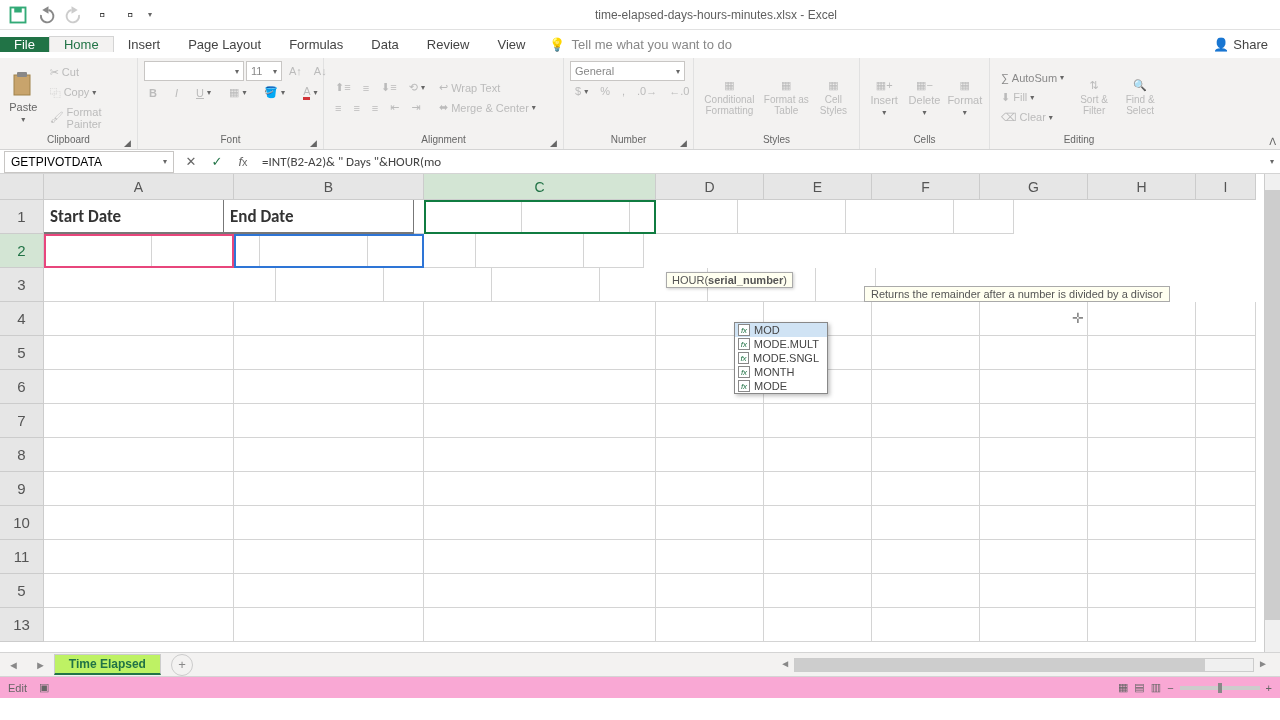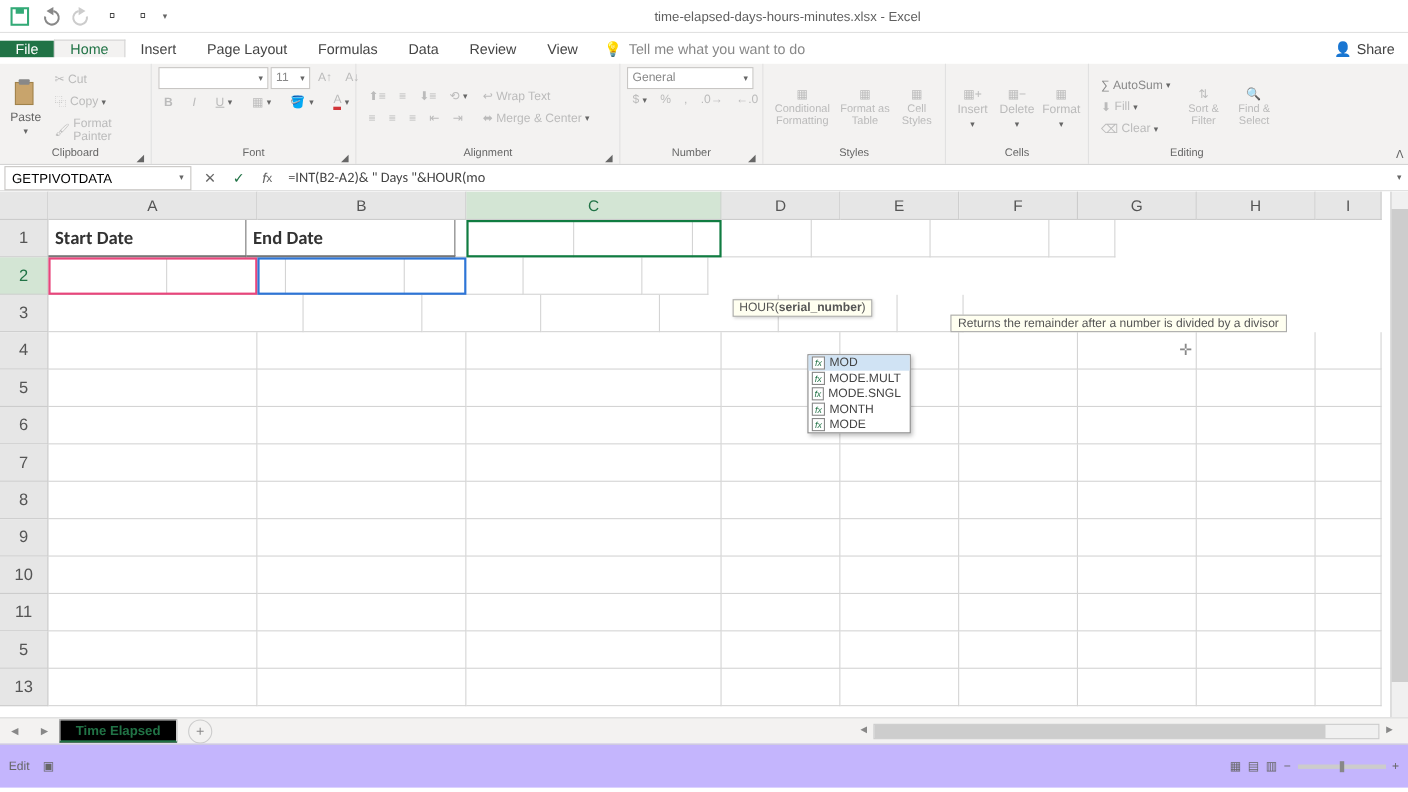--- a/index.html
+++ b/index.html
@@ -71,28 +71,28 @@
 .fn-tooltip b { font-weight: bold; }
 .ac-list { position: absolute; background: #fff; border: 1px solid #888; font-size: 11px; box-shadow: 2px 2px 4px rgba(0,0,0,0.25); margin-top: 36px; }
 .ac-item { padding: 1px 8px 1px 3px; display: flex; align-items: center; gap: 4px; color: #444; }
 .ac-item.sel { background: #d0e3f4; }
 .ac-fx { width: 12px; height: 12px; background: #fff; border: 1px solid #888; font-size: 8px; display:flex; align-items:center; justify-content:center; font-style:italic; color:#217346; }
 .ac-desc { position: absolute; background: #fffff0; border: 1px solid #aaa; font-size: 11px; padding: 1px 6px; color: #555; }
 
 
 .sheettabs { height: 24px; border-top: 1px solid #d4d4d4; display: flex; align-items: center; background: #f3f2f1; }
 .st-nav { padding: 0 8px; color: #888; font-size: 11px; }
-.st-tab { padding: 2px 14px; background: #000000; border: 1px solid #ccc; border-bottom: 2px solid #217346; font-size: 12px; color: #217346; font-weight: 600; }
+.st-tab { padding: 2px 14px; background: #bef264; border: 1px solid #ccc; border-bottom: 2px solid #217346; font-size: 12px; color: #217346; font-weight: 600; }
 .st-add { width: 22px; height: 22px; border: 1px solid #ccc; border-radius: 50%; margin-left: 10px; display:flex; align-items:center; justify-content:center; color:#888; font-size:13px; }
 .hscroll { flex: 1; display: flex; justify-content: flex-end; padding-right: 8px; }
 .hs-track { width: 460px; height: 14px; background: #f0f0f0; border: 1px solid #ccc; position: relative; }
 .hs-thumb { position: absolute; left: 0; width: 410px; height: 100%; background: #cdcdcd; }
 
 
-.statusbar { height: 40px; background: #c4b5fd; border-top: 1px solid #d4d4d4; display:flex; align-items:center; font-size:11px; color:#666; padding: 0 8px; justify-content: space-between; }
+.statusbar { height: 22px; background: #f9a8d4; border-top: 1px solid #d4d4d4; display:flex; align-items:center; font-size:11px; color:#666; padding: 0 8px; justify-content: space-between; }
 
 .vscroll { position: absolute; right: 0; top: 0; width: 16px; height: 100%; background: #f0f0f0; border-left:1px solid #ccc; }
 .vs-thumb { position:absolute; top:16px; width:100%; height:430px; background:#cdcdcd; }
 
 .caret { font-size: 8px; color: #666; }
 .ribbon-collapse { position: absolute; right: 4px; bottom: 2px; font-size: 10px; color: #666; }
 </style>
 </head>
 <body>
 

